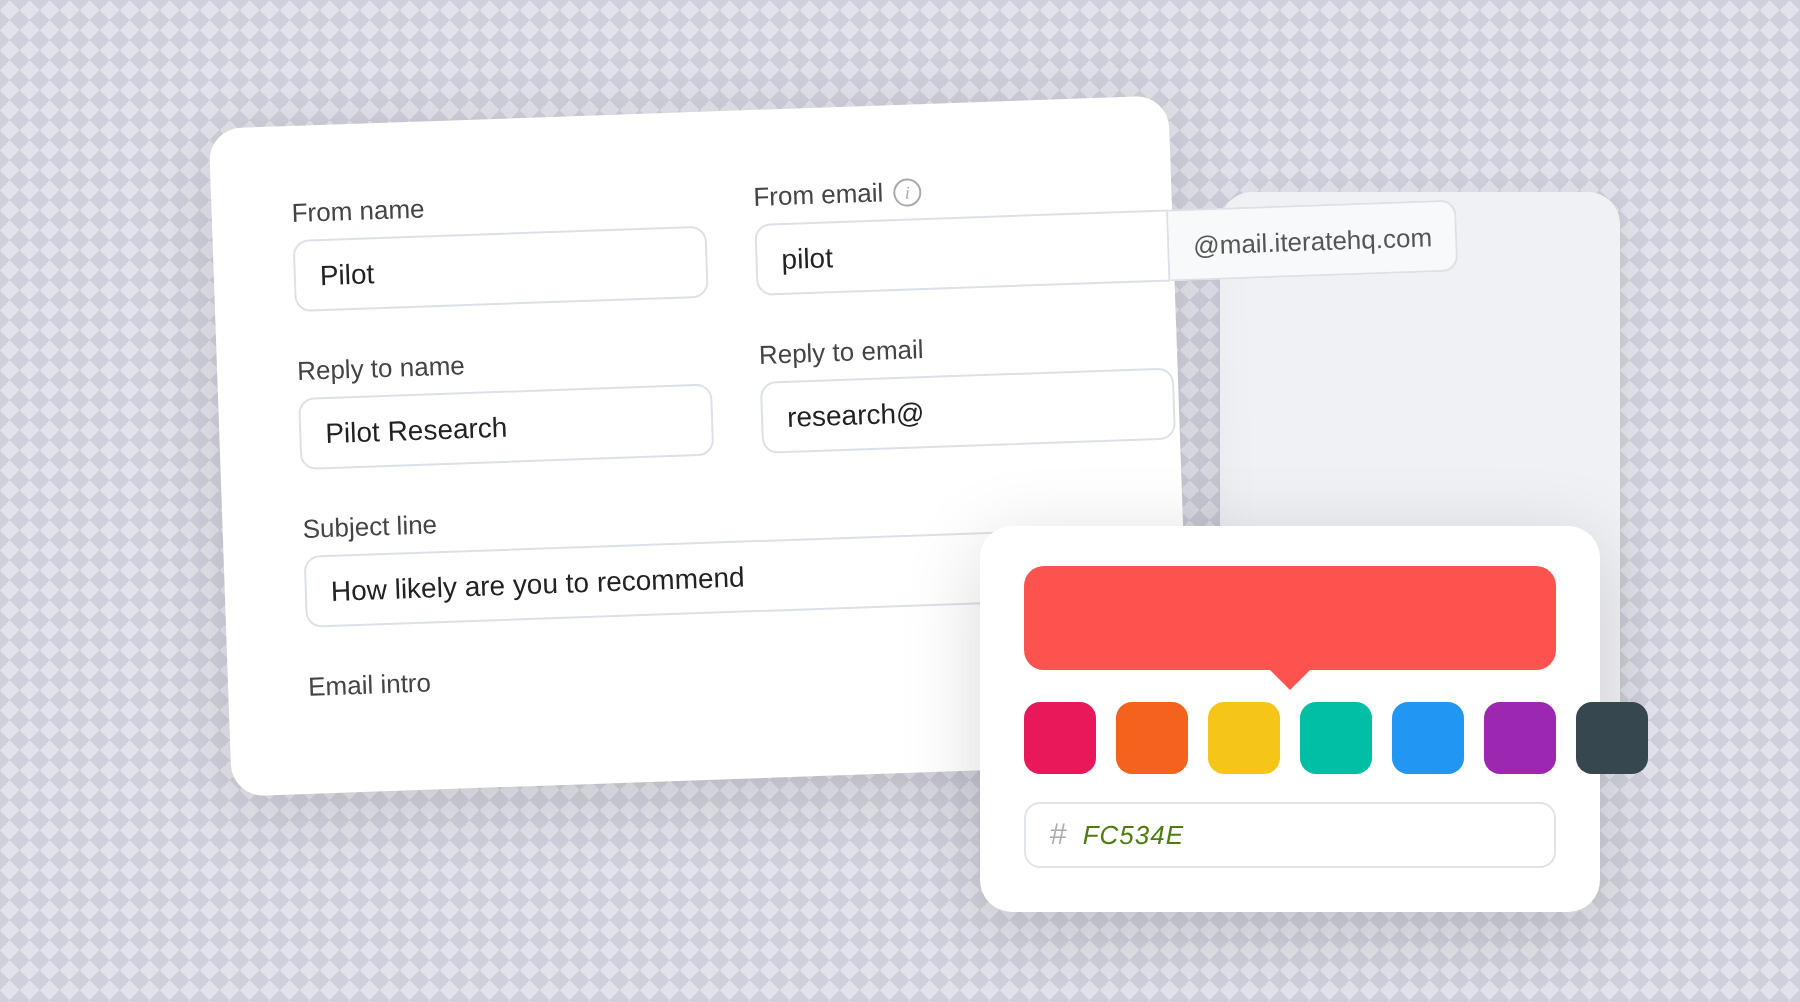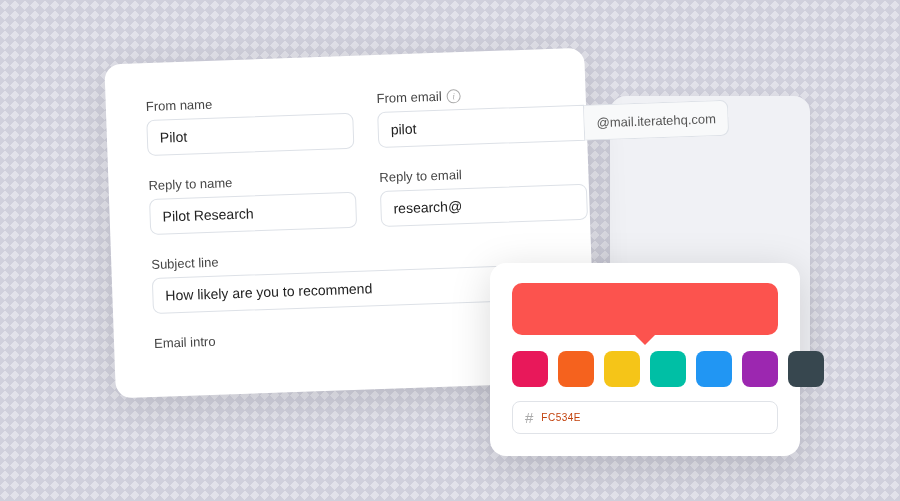--- a/index.html
+++ b/index.html
@@ -205,24 +205,25 @@
       gap: 8px;
     }
 
     .hash-symbol {
       color: #aaa;
       font-size: 15px;
       font-weight: 500;
     }
 
     .hex-value {
-      font-size: 10px;
-      color: #c2410c;
+      font-size: 13px;
+      color: #4d7c0f;
       font-weight: 500;
       letter-spacing: 0.5px;
+      font-style: italic;
     }
   </style>
 </head>
 <body>
 
 <div class="scene">
 
   <div class="shadow-card"></div>
 
   <div class="form-card">

